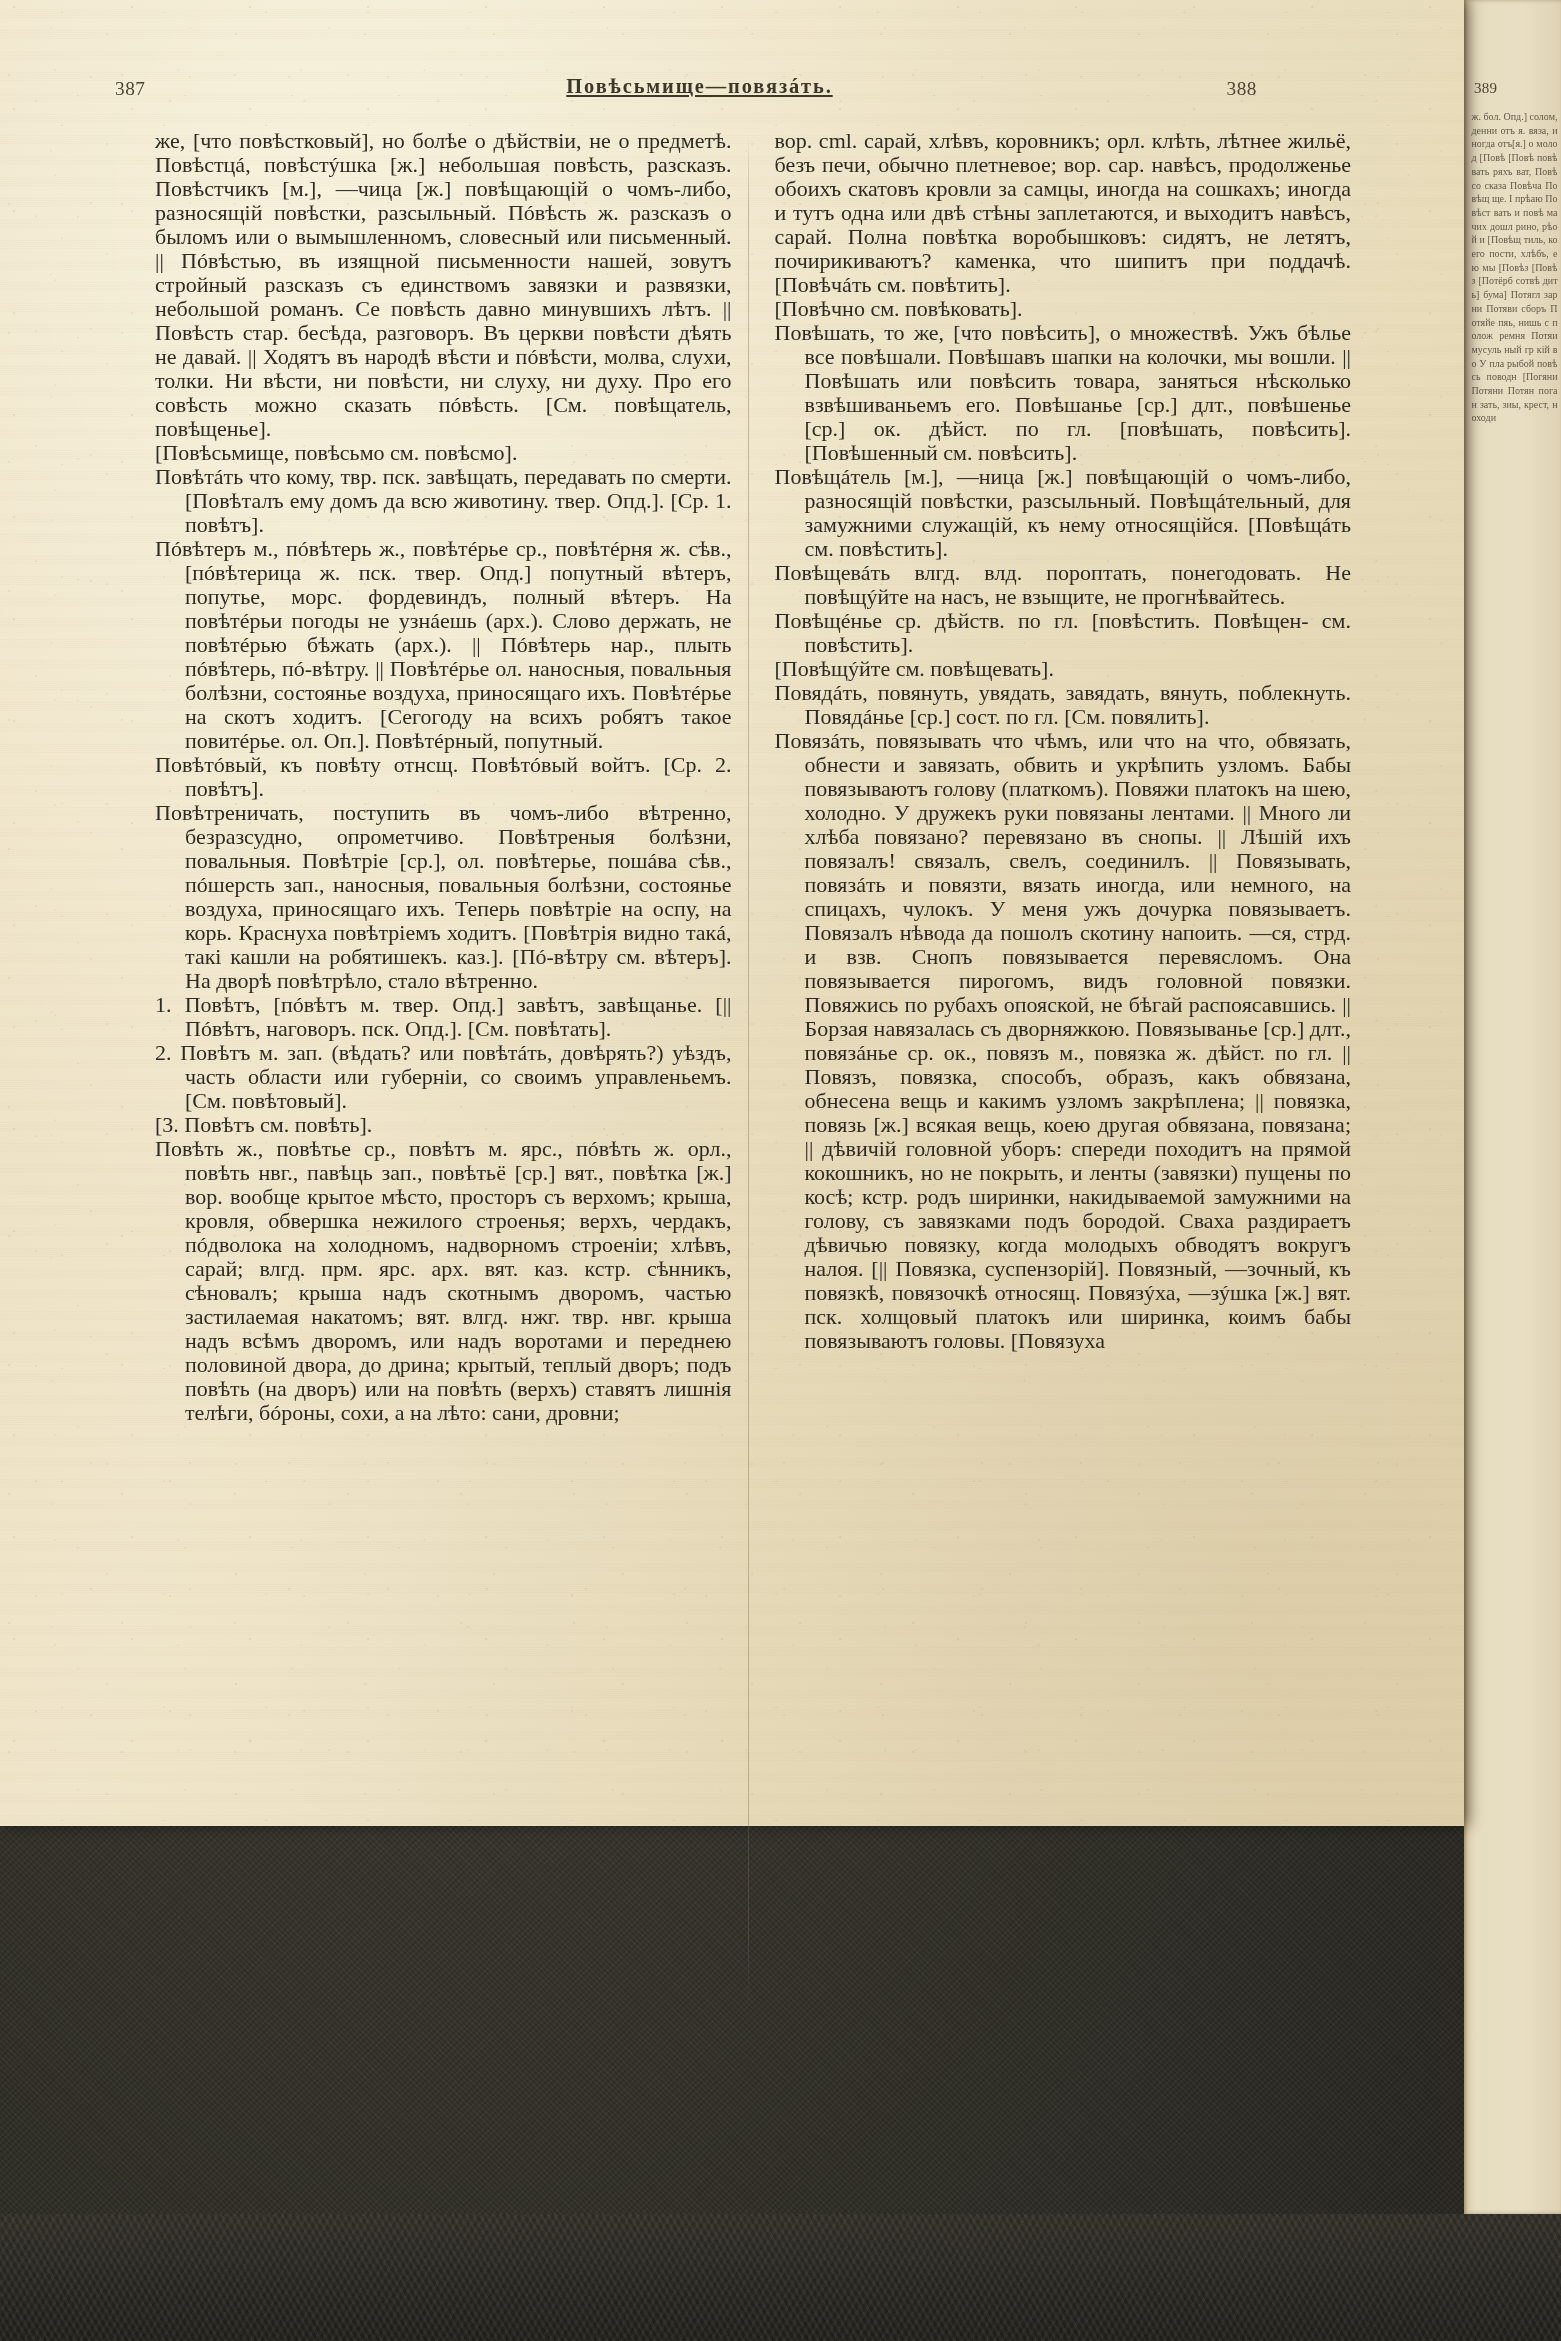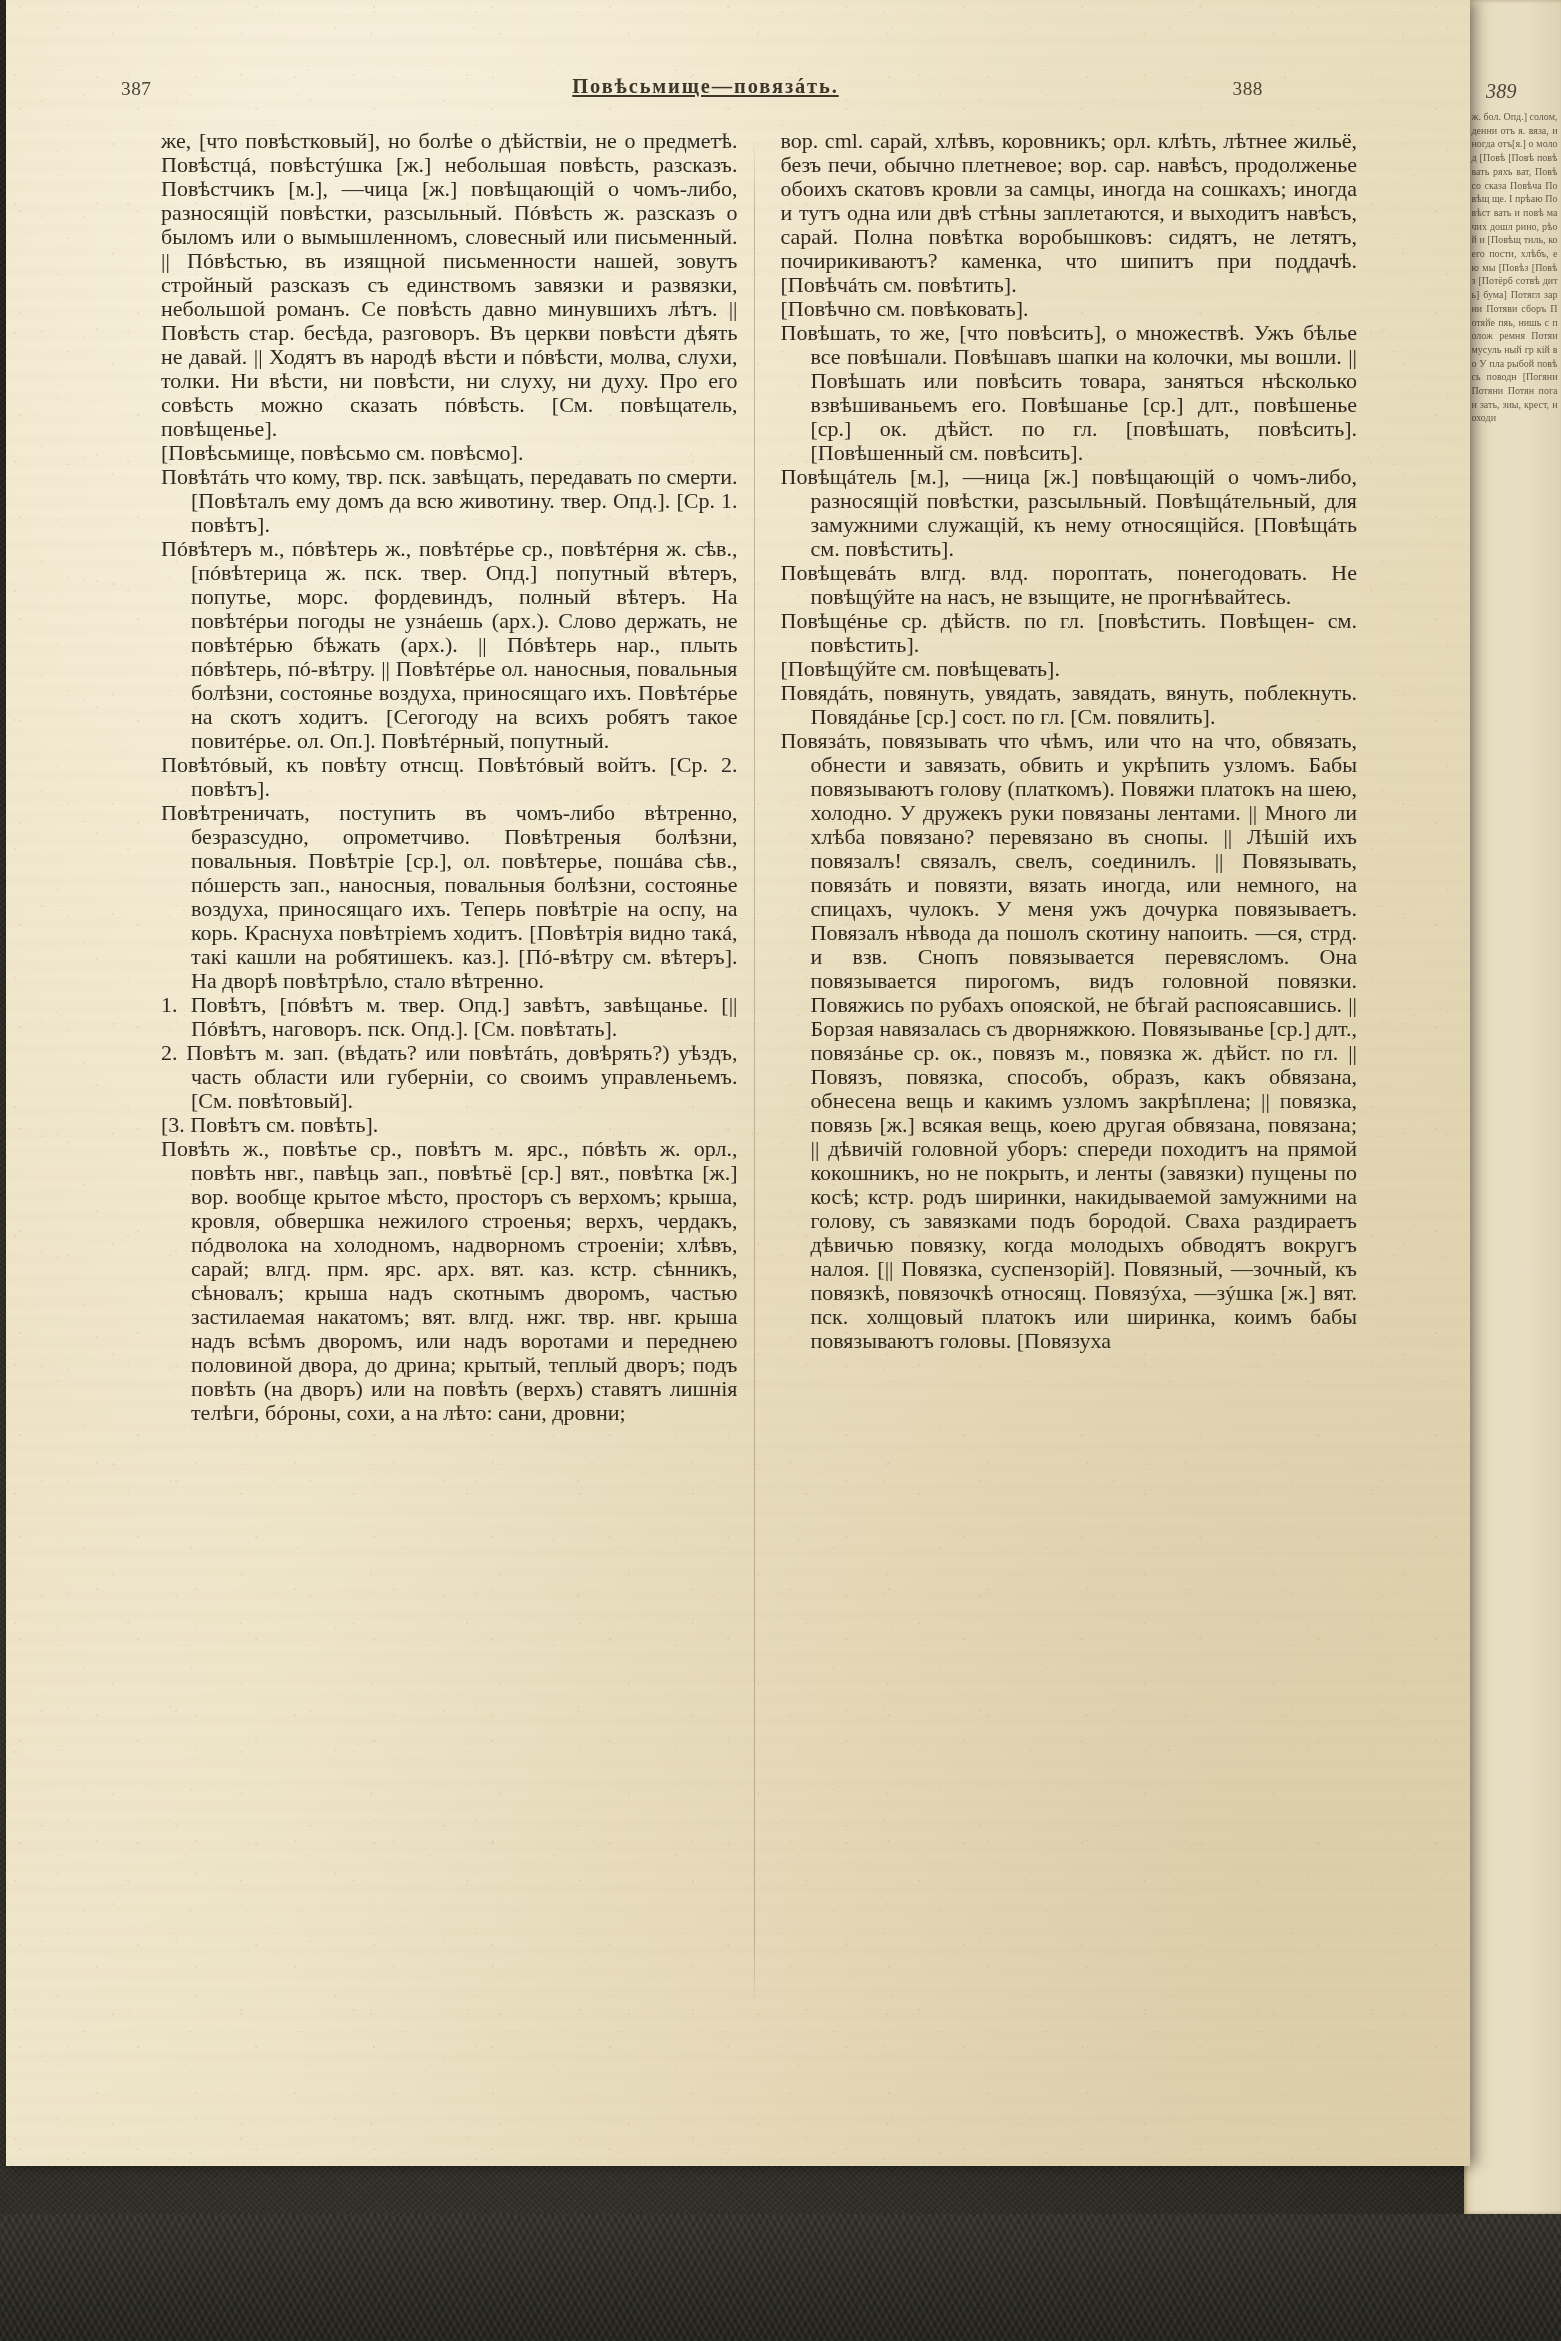--- a/index.html
+++ b/index.html
@@ -19,31 +19,31 @@
       radial-gradient(circle at 30% 70%,#3a3830 0%,#262520 70%);
   }
   
   #next-page{
     position:absolute;left:1464px;top:0;width:98px;height:2214px;
     background:linear-gradient(90deg,#c9b88f 0%,#ded0ae 3.2px,#e6dcc0 11.8px,#e8dec3 60%,#ded2b4 100%);
     box-shadow:inset 1.6px 0 4.3px rgba(110,90,55,.45);
     overflow:hidden;
   }
   #next-page .npnum{
-    position:absolute;left:22px;top:80px;
-    font-size:20px;color:#4a4436;letter-spacing:0.3px;font-style:italic;
+    position:absolute;left:10px;top:80px;
+    font-size:15px;color:#4a4436;letter-spacing:0.3px;
   }
   #next-col{
     position:absolute;left:7.5px;top:110px;width:86px;
     font-size:10px;line-height:13.7px;color:#575040;
     text-align:justify;word-break:break-all;opacity:.93;
   }
   
   #page{
-    position:absolute;left:6px;top:0;width:1464px;height:2166px;
+    position:absolute;left:0;top:0;width:1464px;height:1826px;
     background:
       radial-gradient(ellipse at 20% 12%,rgba(255,252,238,.55) 0%,rgba(255,255,255,0) 45%),
       radial-gradient(ellipse at 85% 88%,rgba(205,185,145,.35) 0%,rgba(255,255,255,0) 55%),
       linear-gradient(105deg,#ece0c2 0%,#efe5ca 28%,#eadfc0 62%,#e3d6b2 100%);
     box-shadow:5.4px 0 14px rgba(0,0,0,.45);
   }
   
   #grain{
     position:absolute;inset:0;pointer-events:none;opacity:.30;
     background-image:

